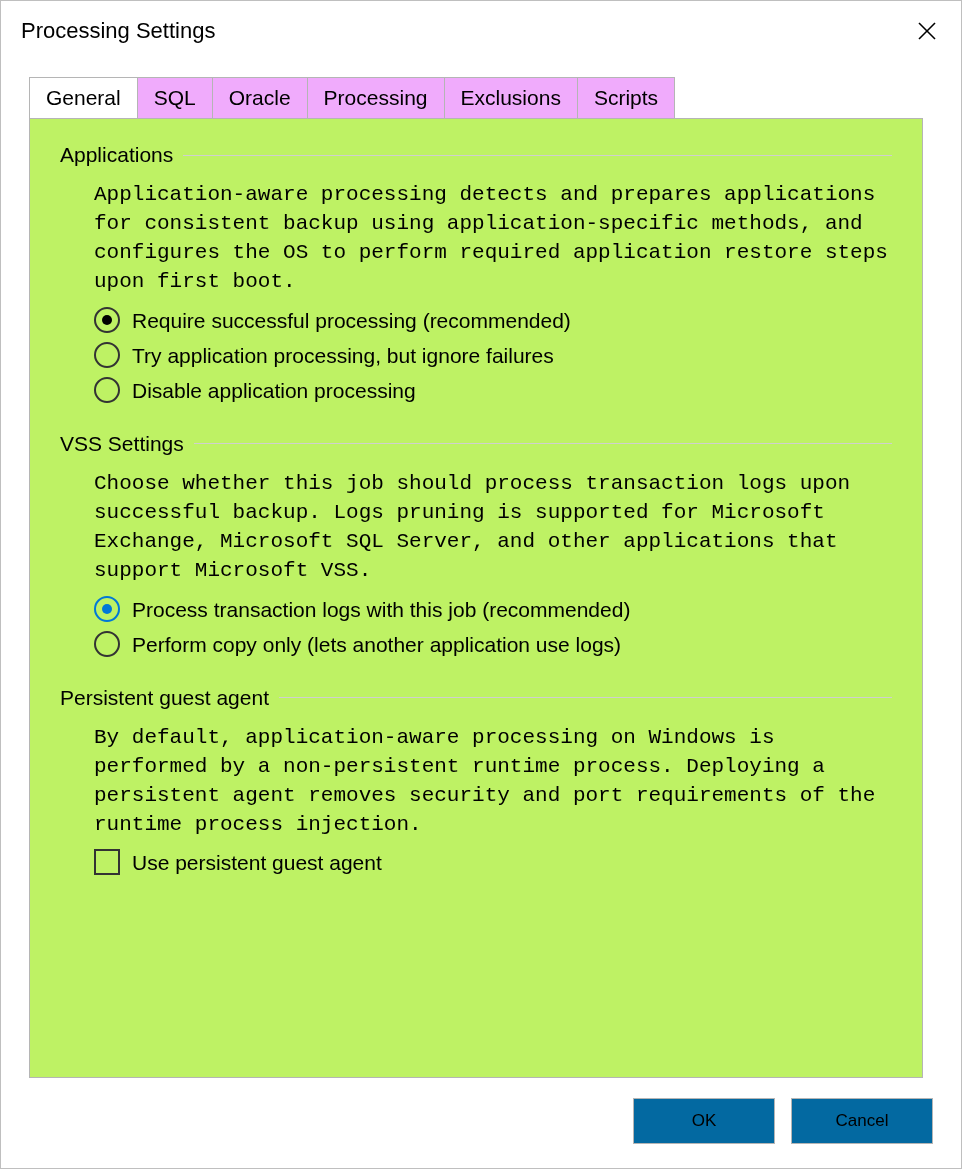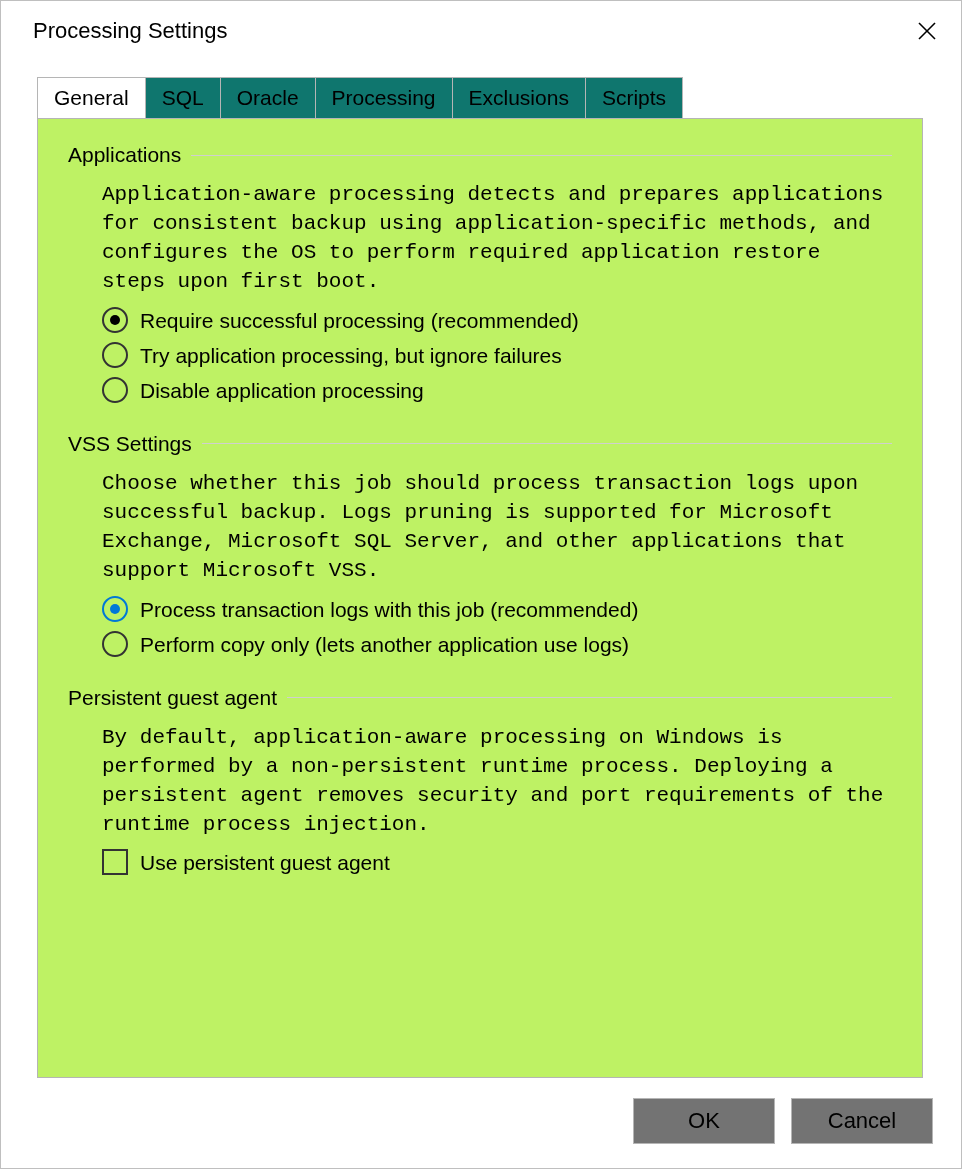--- a/index.html
+++ b/index.html
@@ -19,53 +19,52 @@
     height: 1169px;
     border: 1px solid #bfbfbf;
     background: #ffffff;
     display: flex;
     flex-direction: column;
   }
   .titlebar {
     display: flex;
     align-items: center;
     justify-content: space-between;
-    padding: 10px 14px 8px 32px;
+    padding: 10px 14px 8px 20px;
   }
   .titlebar .title {
     font-size: 22px;
   }
   .close-btn {
     width: 40px;
     height: 40px;
     display: flex;
     align-items: center;
     justify-content: center;
     cursor: pointer;
   }
   .close-btn svg { width: 20px; height: 20px; }
   .close-btn svg line { stroke: #000; stroke-width: 1.6; }
 
   .content-area {
     flex: 1;
     display: flex;
     flex-direction: column;
     padding: 18px 38px 0 28px;
-    margin-left: 8px;
   }
 
   .tabs-row {
     display: flex;
     align-items: flex-end;
     position: relative;
     z-index: 2;
   }
   .tab {
     border: 1px solid #b5b5b5;
-    background: #0f766e;
+    background: #f0abfc;
     padding: 8px 16px;
     font-size: 21px;
     margin-right: -1px;
     cursor: pointer;
     position: relative;
   }
   .tab.active {
     background: #ffffff;
     border: 1px dotted #7a7a7a;
     outline: 1px solid #b5b5b5;
@@ -149,22 +148,22 @@
   .button-bar {
     display: flex;
     justify-content: flex-end;
     gap: 16px;
     padding: 20px 28px 24px 0;
   }
   .btn {
     min-width: 140px;
     height: 44px;
     border: 1px solid #b5b5b5;
-    background: #737373;
-    font-size: 22px;
+    background: #0369a1;
+    font-size: 17px;
     display: flex;
     align-items: center;
     justify-content: center;
     cursor: pointer;
   }
 </style>
 </head>
 <body>
 
 <div class="window">

